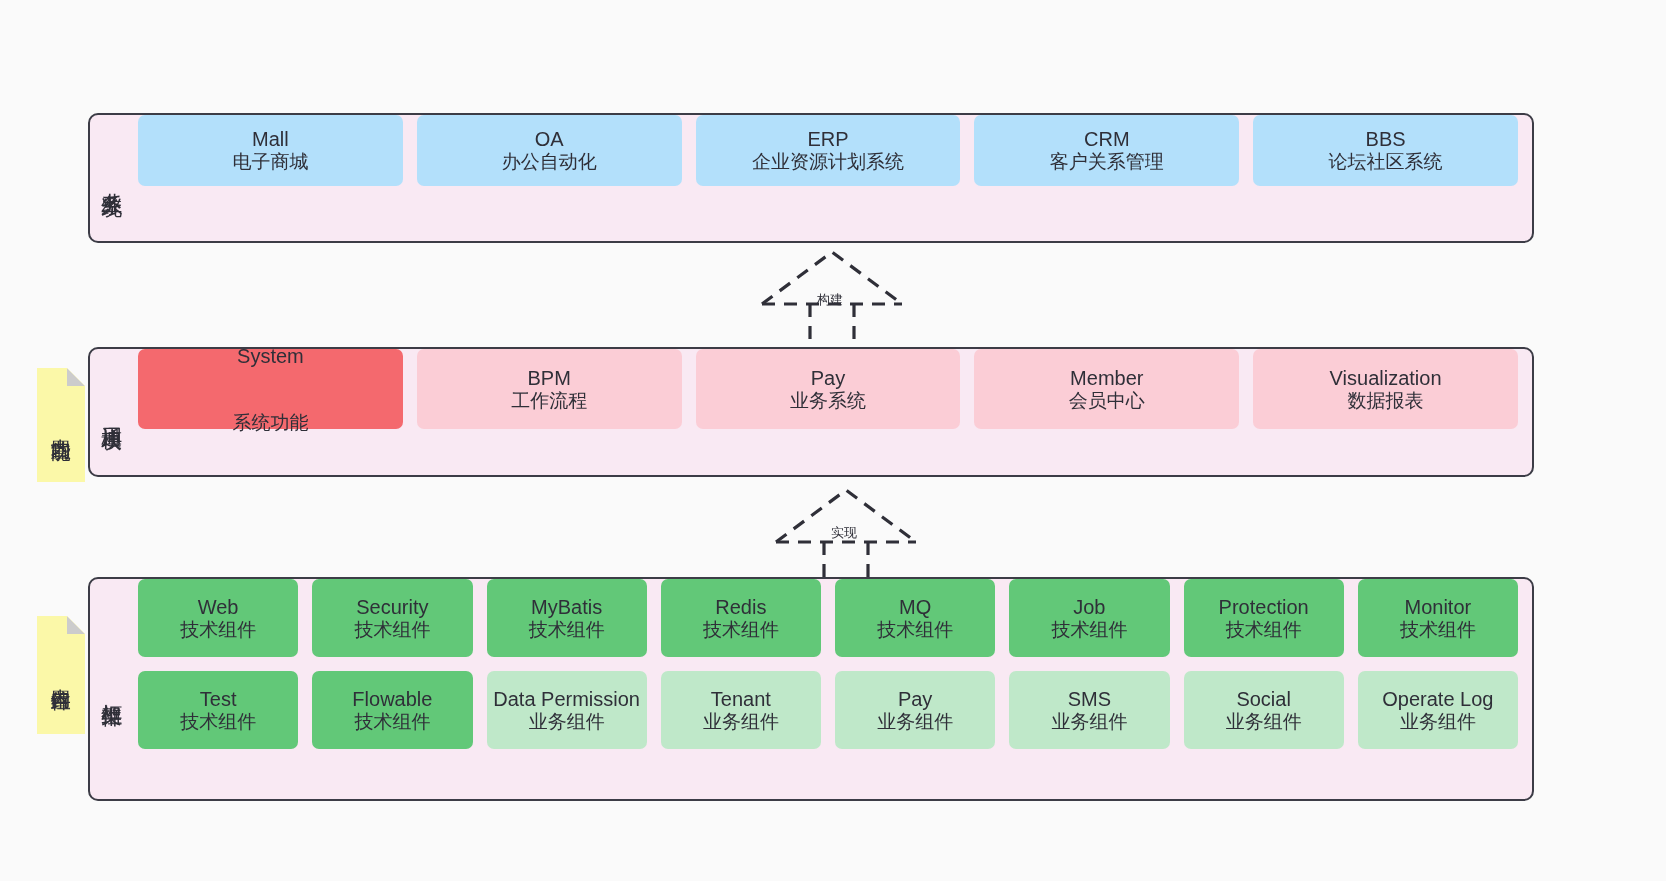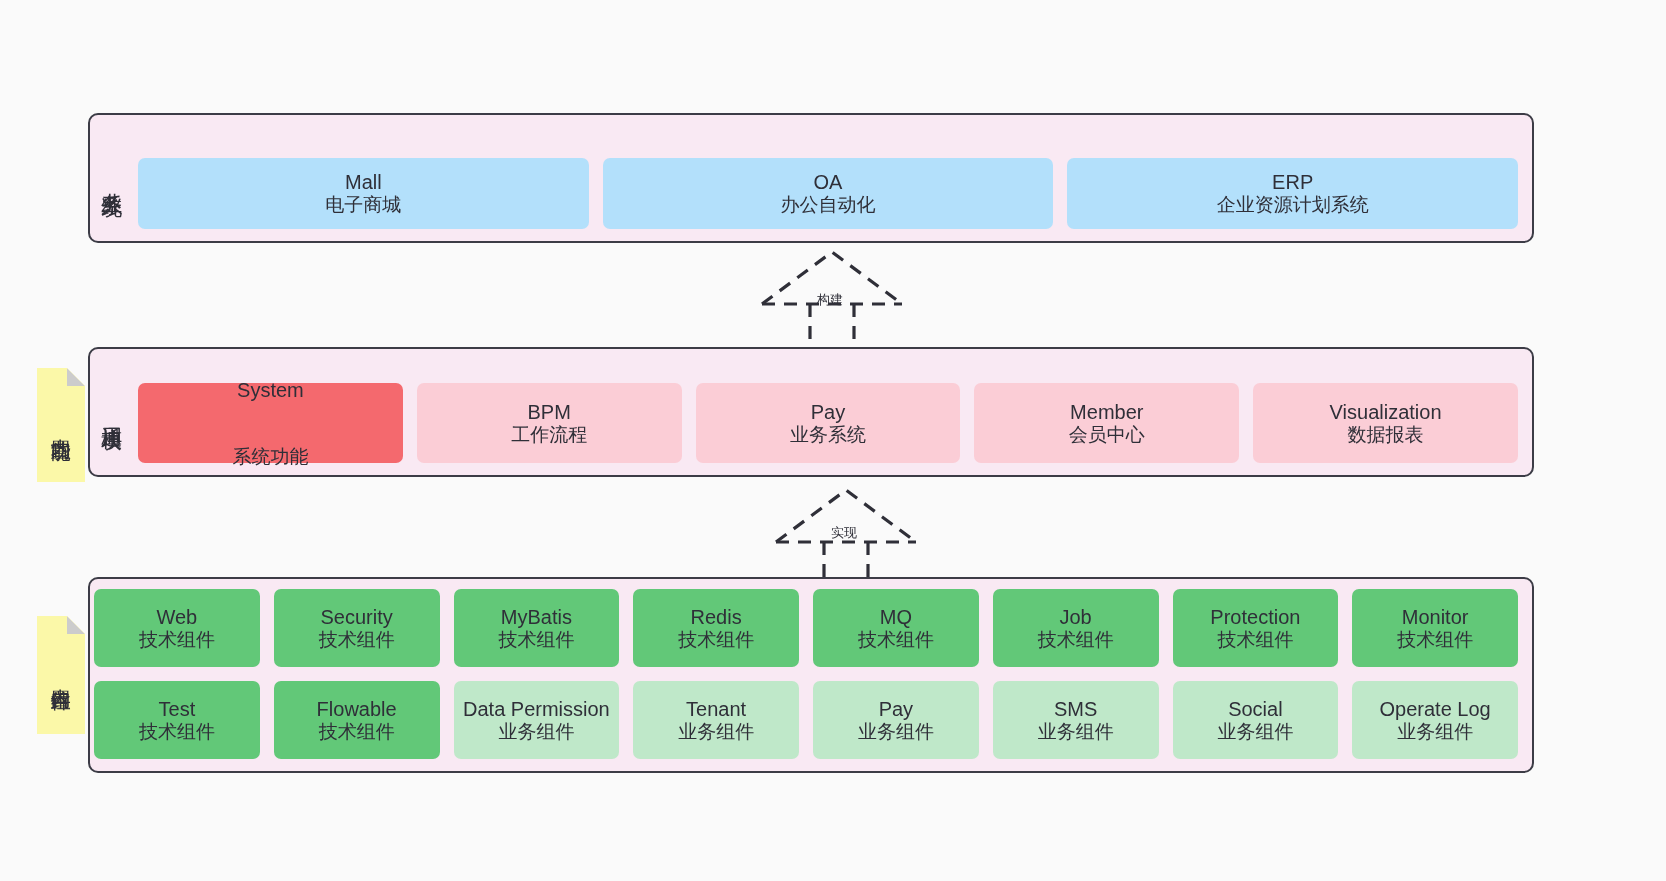--- a/index.html
+++ b/index.html
@@ -48,21 +48,21 @@
     text-orientation: upright;
     color: #2f2f38;
     white-space: nowrap;
     user-select: none;
   }
 
   .layer-body {
     flex: 1 1 auto;
     display: flex;
     flex-direction: column;
-    justify-content: flex-end;
+    justify-content: flex-start;
     gap: 14px;
     padding: 0 14px 12px 4px;
   }
 
   .row {
     display: flex;
     flex-direction: row;
     gap: 14px;
   }
 
@@ -87,21 +87,21 @@
   
   .c-blue        { background: #b3e0fb; }
   .c-red-strong  { background: #f4696e; gap: 44px; }
   .c-red-light   { background: #fbcdd6; }
   .c-green-strong{ background: #62c878; }
   .c-green-light { background: #bfe8c9; }
 
   
   #layer-business { left: 88px;  top: 113px; width: 1446px; height: 130px; }
   #layer-common   { left: 88px;  top: 347px; width: 1446px; height: 130px; }
-  #layer-framework{ left: 88px;  top: 577px; width: 1446px; height: 196px; flex-direction: column; }
+  #layer-framework{ left: 88px;  top: 577px; width: 1446px; height: 224px; }
 
   #layer-business .card  { height: 71px; }
   #layer-common .card    { height: 80px; }
   #layer-framework .card { height: 78px; }
 
   
   .note {
     position: absolute;
     box-sizing: border-box;
     background: #fbf8a8;
@@ -163,20 +163,28 @@
           <span class="cn">电子商城</span>
         </div>
         <div class="card c-blue">
           <span class="en">OA</span>
           <span class="cn">办公自动化</span>
         </div>
         <div class="card c-blue">
           <span class="en">ERP</span>
           <span class="cn">企业资源计划系统</span>
         </div>
+        <div class="card c-blue">
+          <span class="en">CRM</span>
+          <span class="cn">客户关系管理</span>
+        </div>
+        <div class="card c-blue">
+          <span class="en">BBS</span>
+          <span class="cn">论坛社区系统</span>
+        </div>
       </div>
     </div>
   </div>
 
   <svg class="uml-arrow" id="arrow-build" viewBox="0 0 160 100">
 
     <path d="M 10 58 L 80 6 L 150 58" fill="none" stroke="#2f2f38" stroke-width="3.2" stroke-dasharray="13 9" stroke-linecap="butt"></path>
     <path d="M 10 58 L 150 58" fill="none" stroke="#2f2f38" stroke-width="3.2" stroke-dasharray="13 9" stroke-linecap="butt"></path>
 
     <path d="M 58 58 L 58 100" fill="none" stroke="#2f2f38" stroke-width="3.2" stroke-dasharray="13 9"></path>

